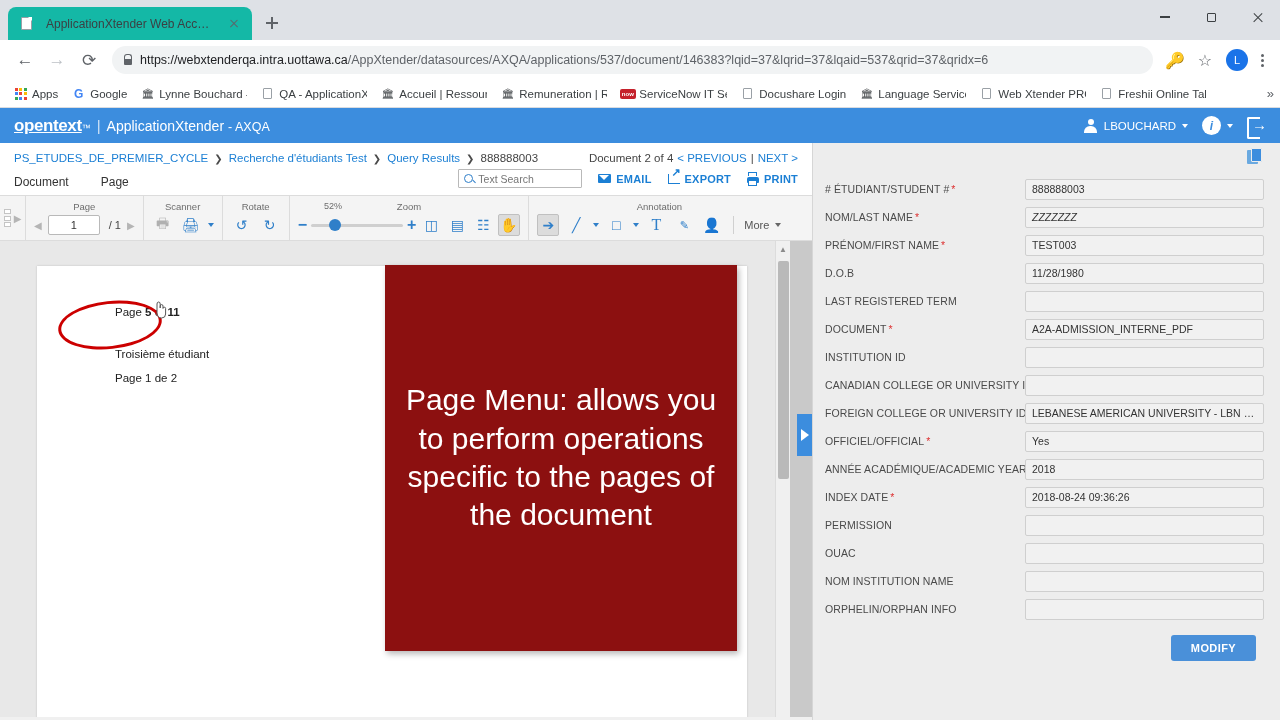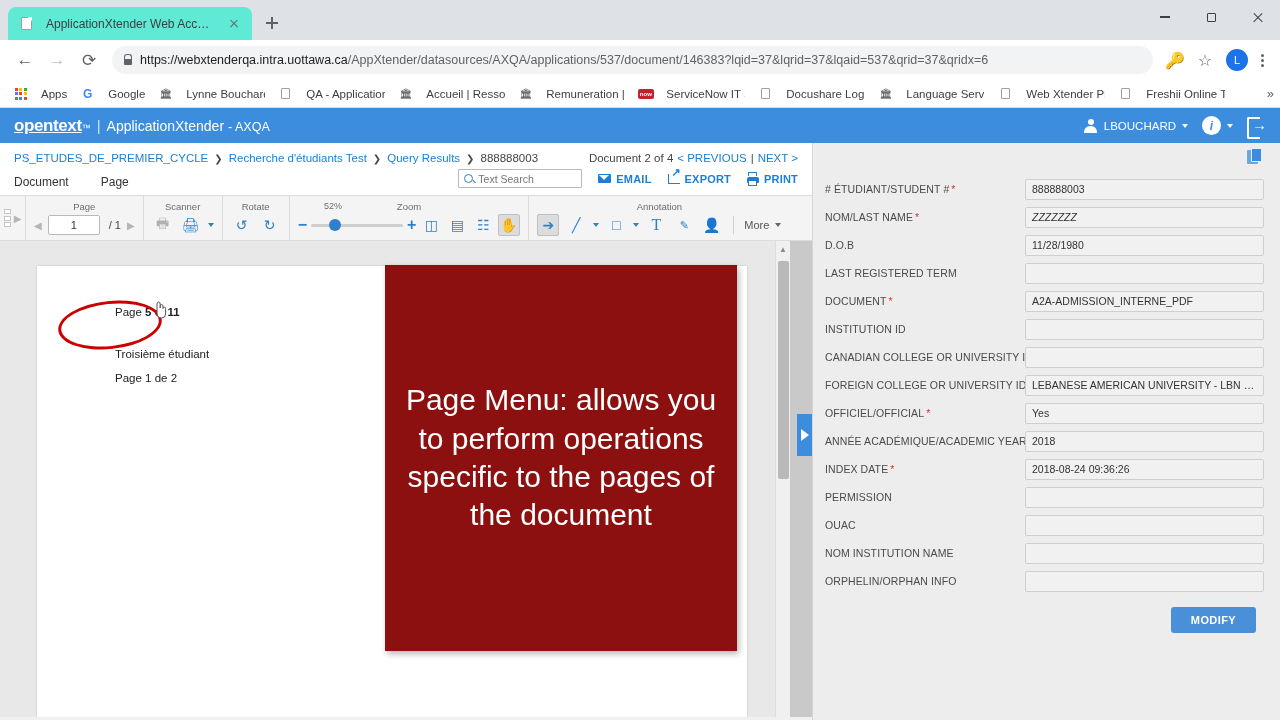--- a/index.html
+++ b/index.html
@@ -11,21 +11,21 @@
   }
 
   
   .browser { width: 1280px; height: 720px; position: relative; background:#dee1e6; }
 
   .tabstrip {
     height: 40px; background:#dee1e6; display:flex; align-items:flex-end;
     padding-left: 8px; position: relative;
   }
   .tab {
-    height: 33px; width: 244px; background:#5eead4; border-radius: 8px 8px 0 0;
+    height: 33px; width: 244px; background:#14b8a6; border-radius: 8px 8px 0 0;
     display:flex; align-items:center; padding: 0 10px; gap: 12px;
     font-size: 12px; color:#3c4043; position: relative;
   }
   .tab-favicon {
     width: 16px; height: 16px; flex: 0 0 16px;
     display:flex; align-items:center; justify-content:center;
   }
   .doc-glyph {
     width: 11px; height: 13px; border:1.2px solid #9aa0a6; border-radius:1px;
     position:relative; background:#fff;
@@ -96,21 +96,21 @@
     margin: 0 5px; cursor:pointer;
   }
   .kebab { display:flex; flex-direction:column; gap:2px; cursor:pointer; padding: 0 6px;}
   .kebab i { width:3px; height:3px; border-radius:50%; background:#5f6368; display:block; }
 
   .bookmarks {
     height: 28px; background:#fff; display:flex; align-items:center;
     padding: 0 8px; gap: 2px; border-bottom:1px solid #dadce0; font-size:11.5px; color:#3c4043;
     position:relative;
   }
-  .bm { display:flex; align-items:center; gap:14px; padding: 3px 6px; border-radius:4px;
+  .bm { display:flex; align-items:center; gap:5px; padding: 3px 6px; border-radius:4px;
         white-space:nowrap; cursor:pointer; max-width:118px; overflow:hidden;justify-content:space-between; }
   .bm span.lbl { overflow:hidden; text-overflow:clip; white-space:nowrap; }
   .bm-ico { width:13px; height:13px; flex:0 0 13px; display:flex; align-items:center; justify-content:center; font-size:10px;}
   .apps-grid { display:grid; grid-template-columns:repeat(3,3px); grid-gap:1.5px; }
   .apps-grid i { width:3px; height:3px; display:block; }
   .mini-doc{ width:9px;height:11px;border:1px solid #9aa0a6;border-radius:1px;background:#fff;}
   .now-badge{ background:#c5212b; color:#fff; font-size:6px; font-weight:bold; padding:2px 2px; border-radius:2px; line-height:1;}
   .chev-more{ position:absolute; right:6px; color:#5f6368; font-size:13px; cursor:pointer;}
 
   
@@ -586,20 +586,24 @@
           <div class="frow">
             <span class="flabel"><span># ÉTUDIANT/STUDENT #</span><span class="req">*</span></span>
             <span class="fval">888888003</span>
           </div>
 
           <div class="frow">
             <span class="flabel"><span>NOM/LAST NAME</span><span class="req">*</span></span>
             <span class="fval italic">ZZZZZZZ</span>
           </div>
 
+          <div class="frow">
+            <span class="flabel"><span>PRÉNOM/FIRST NAME</span><span class="req">*</span></span>
+            <span class="fval">TEST003</span>
+          </div>
 
           <div class="frow">
             <span class="flabel">D.O.B</span>
             <span class="fval">11/28/1980</span>
           </div>
 
           <div class="frow">
             <span class="flabel">LAST REGISTERED TERM</span>
             <span class="fval"></span>
           </div>

